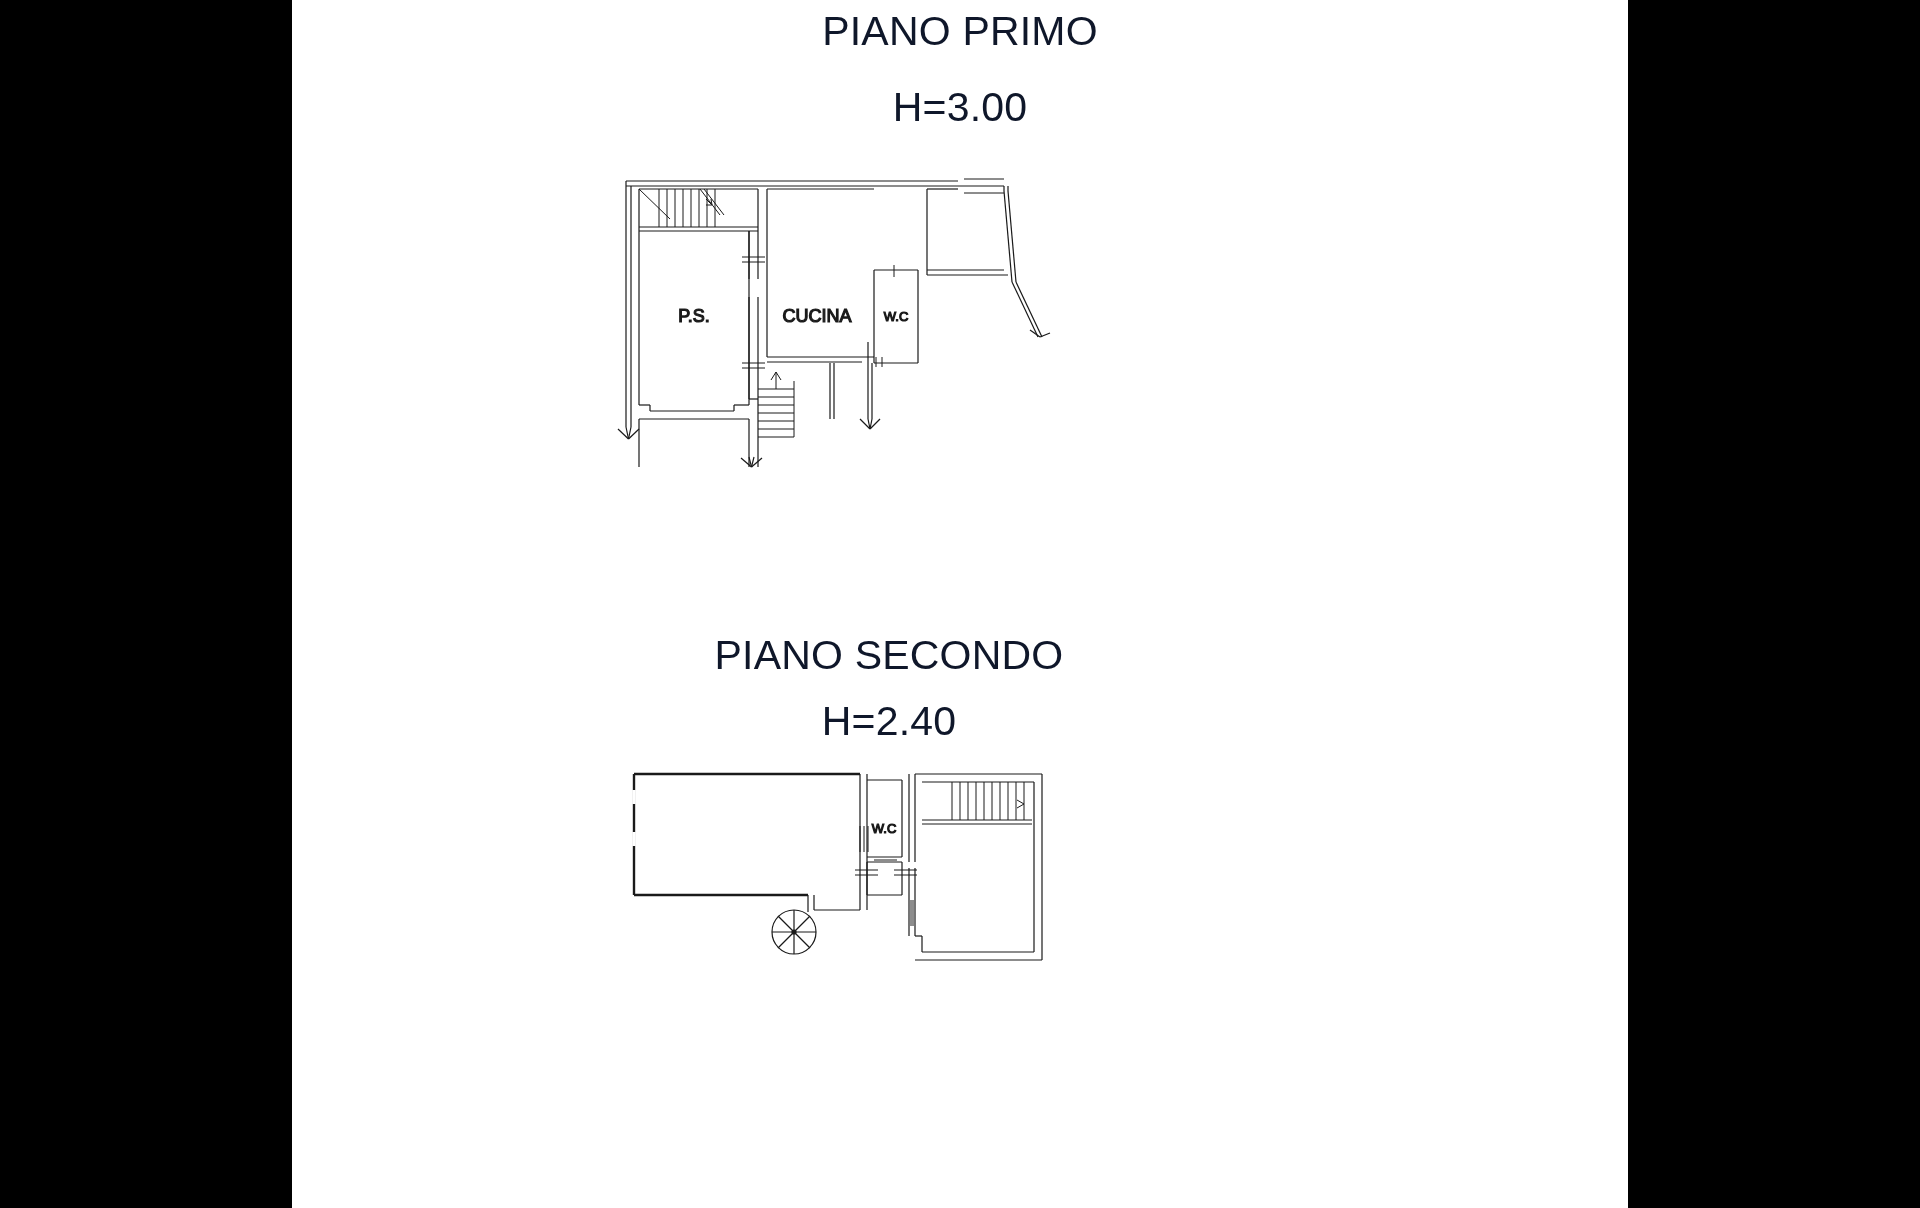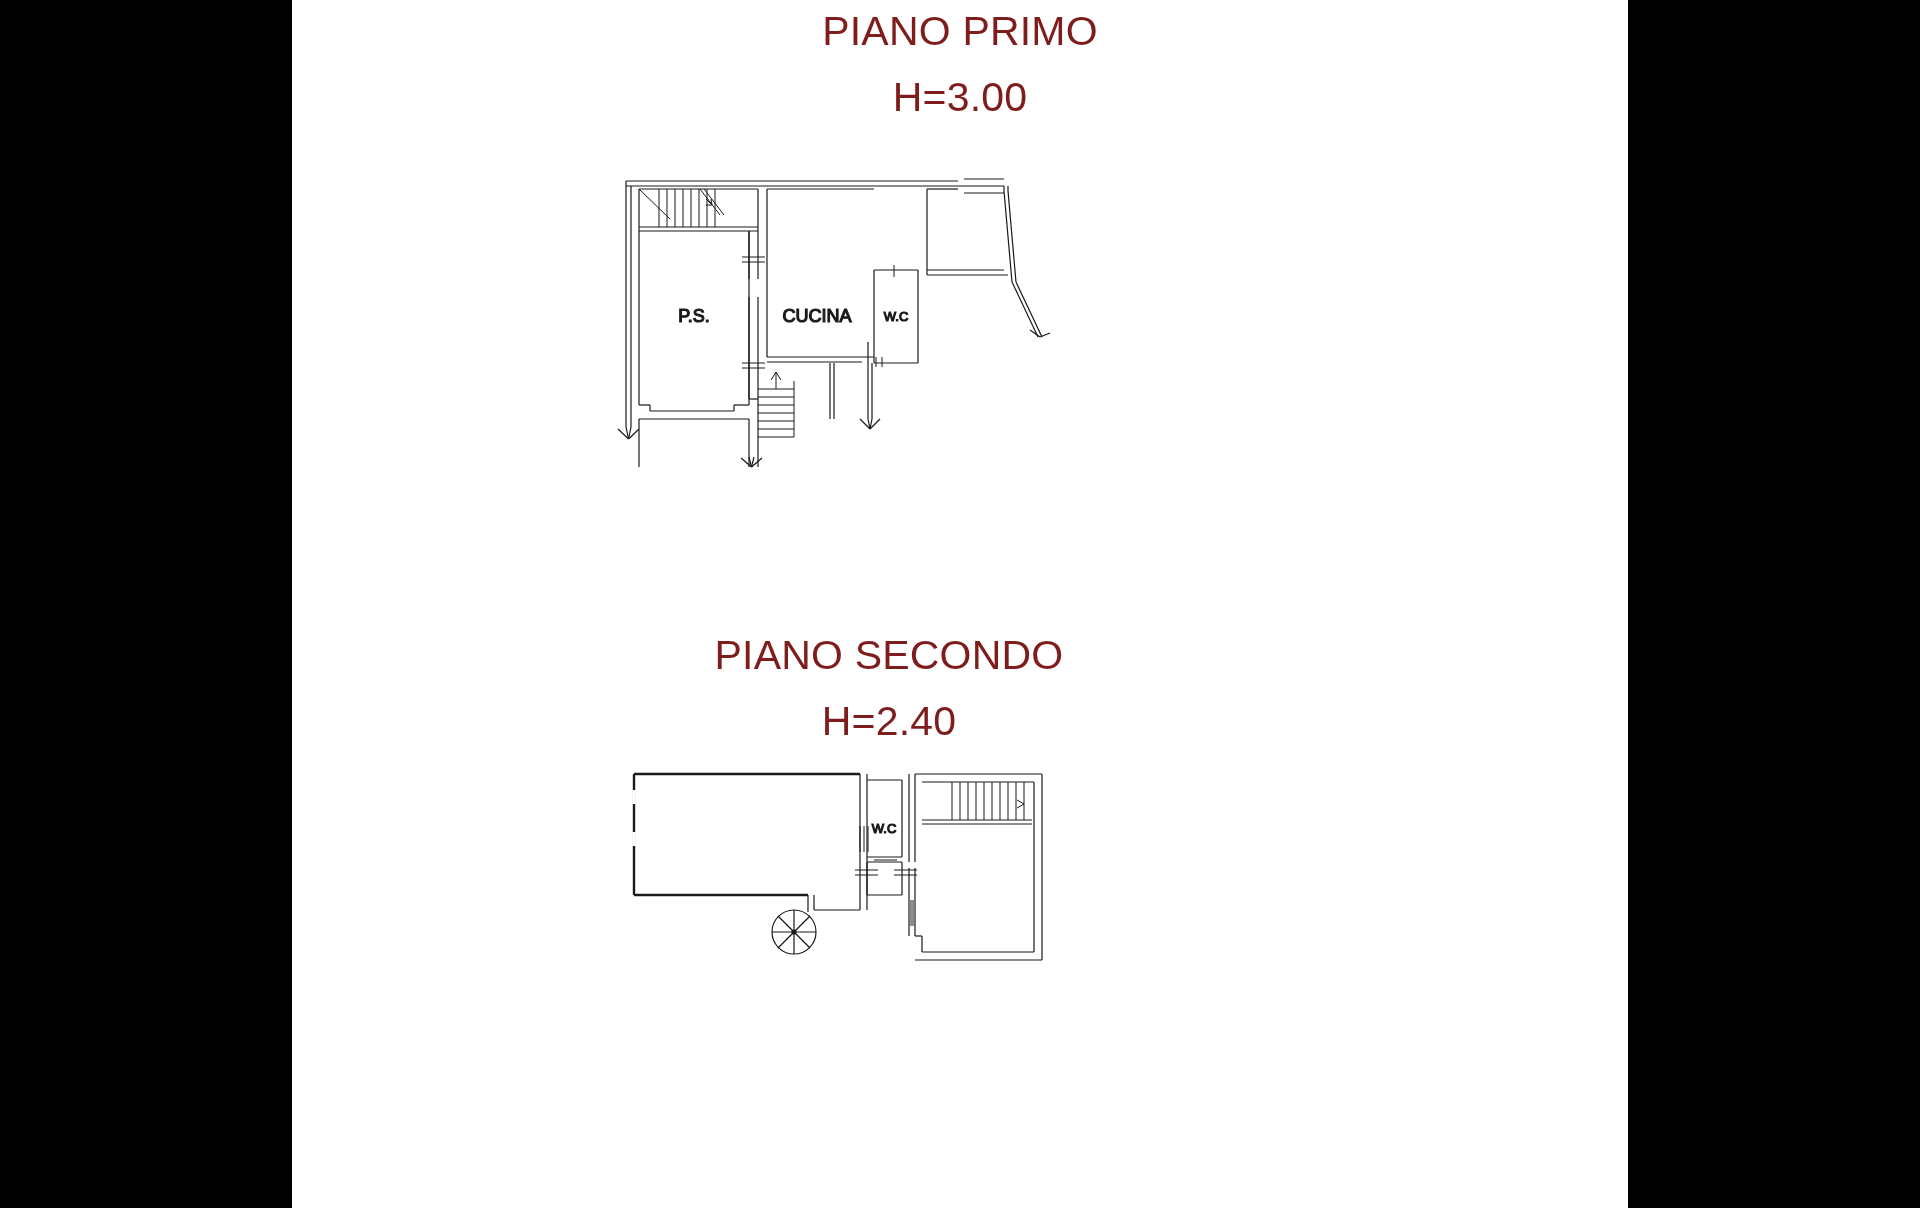--- a/index.html
+++ b/index.html
@@ -35,37 +35,37 @@
     left: 292px;
     top: 0;
     width: 1336px;
     height: 1208px;
     background: #ffffff;
   }
 
   .plan-title {
     position: absolute;
     text-align: center;
-    color: #7f1d1d;
+    color: #0f172a;
     font-weight: normal;
     white-space: nowrap;
     letter-spacing: 0.2px;
   }
   .title-name {
     font-size: 41px;
     line-height: 46px;
   }
   .title-height {
     font-size: 41px;
     line-height: 46px;
   }
 
   
   #title1 { left: 0; top: 8px; width: 1336px; }
-  #title1 .title-height { margin-top: 20px; }
+  #title1 .title-height { margin-top: 30px; }
 
   
   #title2 { left: 0; top: 632px; width: 1194px; }
   #title2 .title-height { margin-top: 20px; }
 
   .drawing {
     position: absolute;
   }
   #drawing1 { left: 320px; top: 167px; width: 460px; height: 300px; }
   #drawing2 { left: 320px; top: 760px; width: 460px; height: 220px; }

